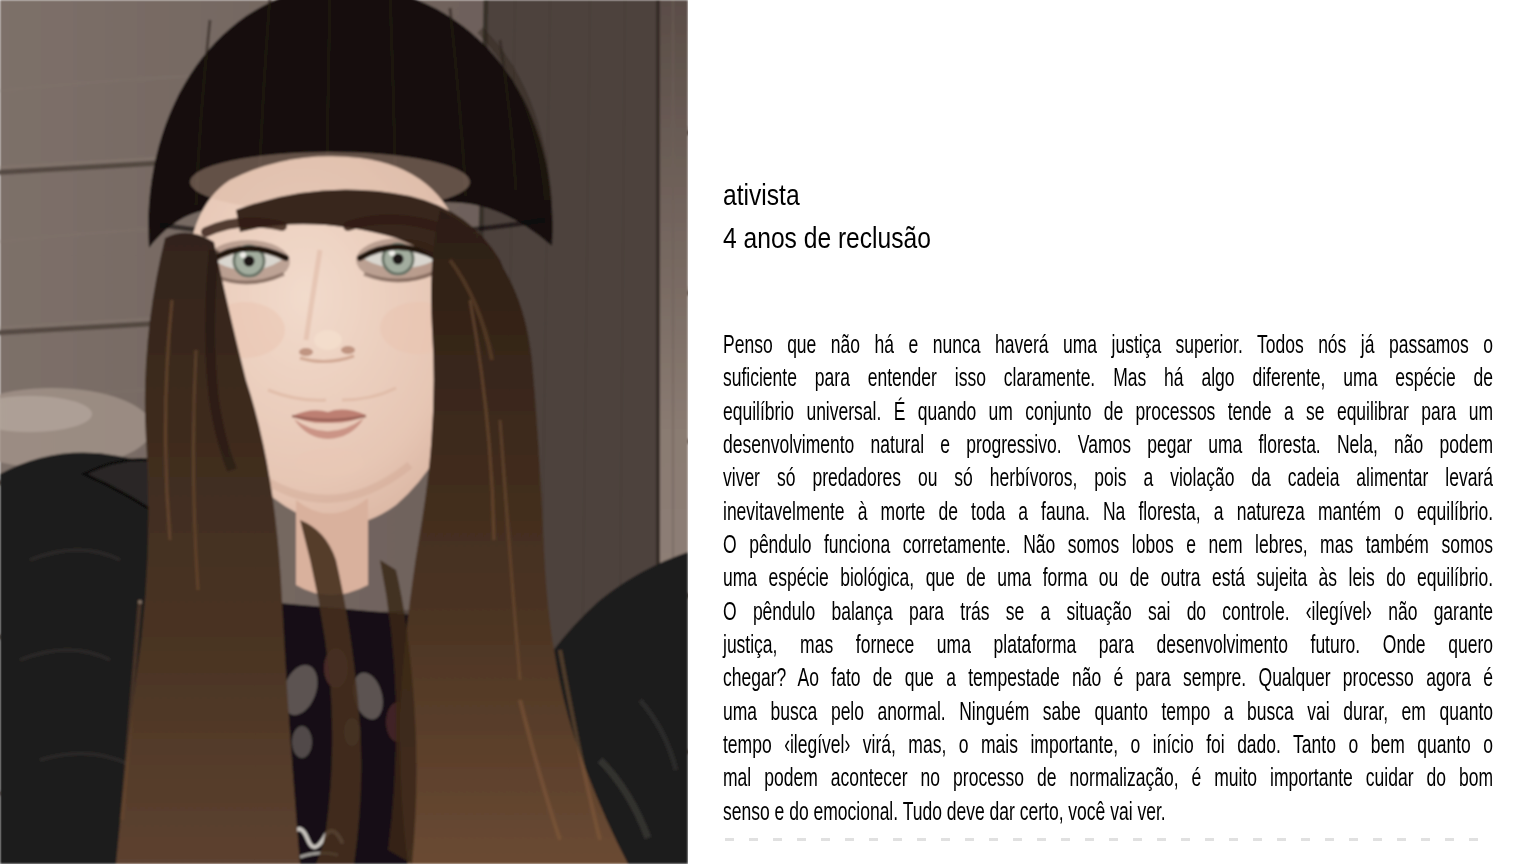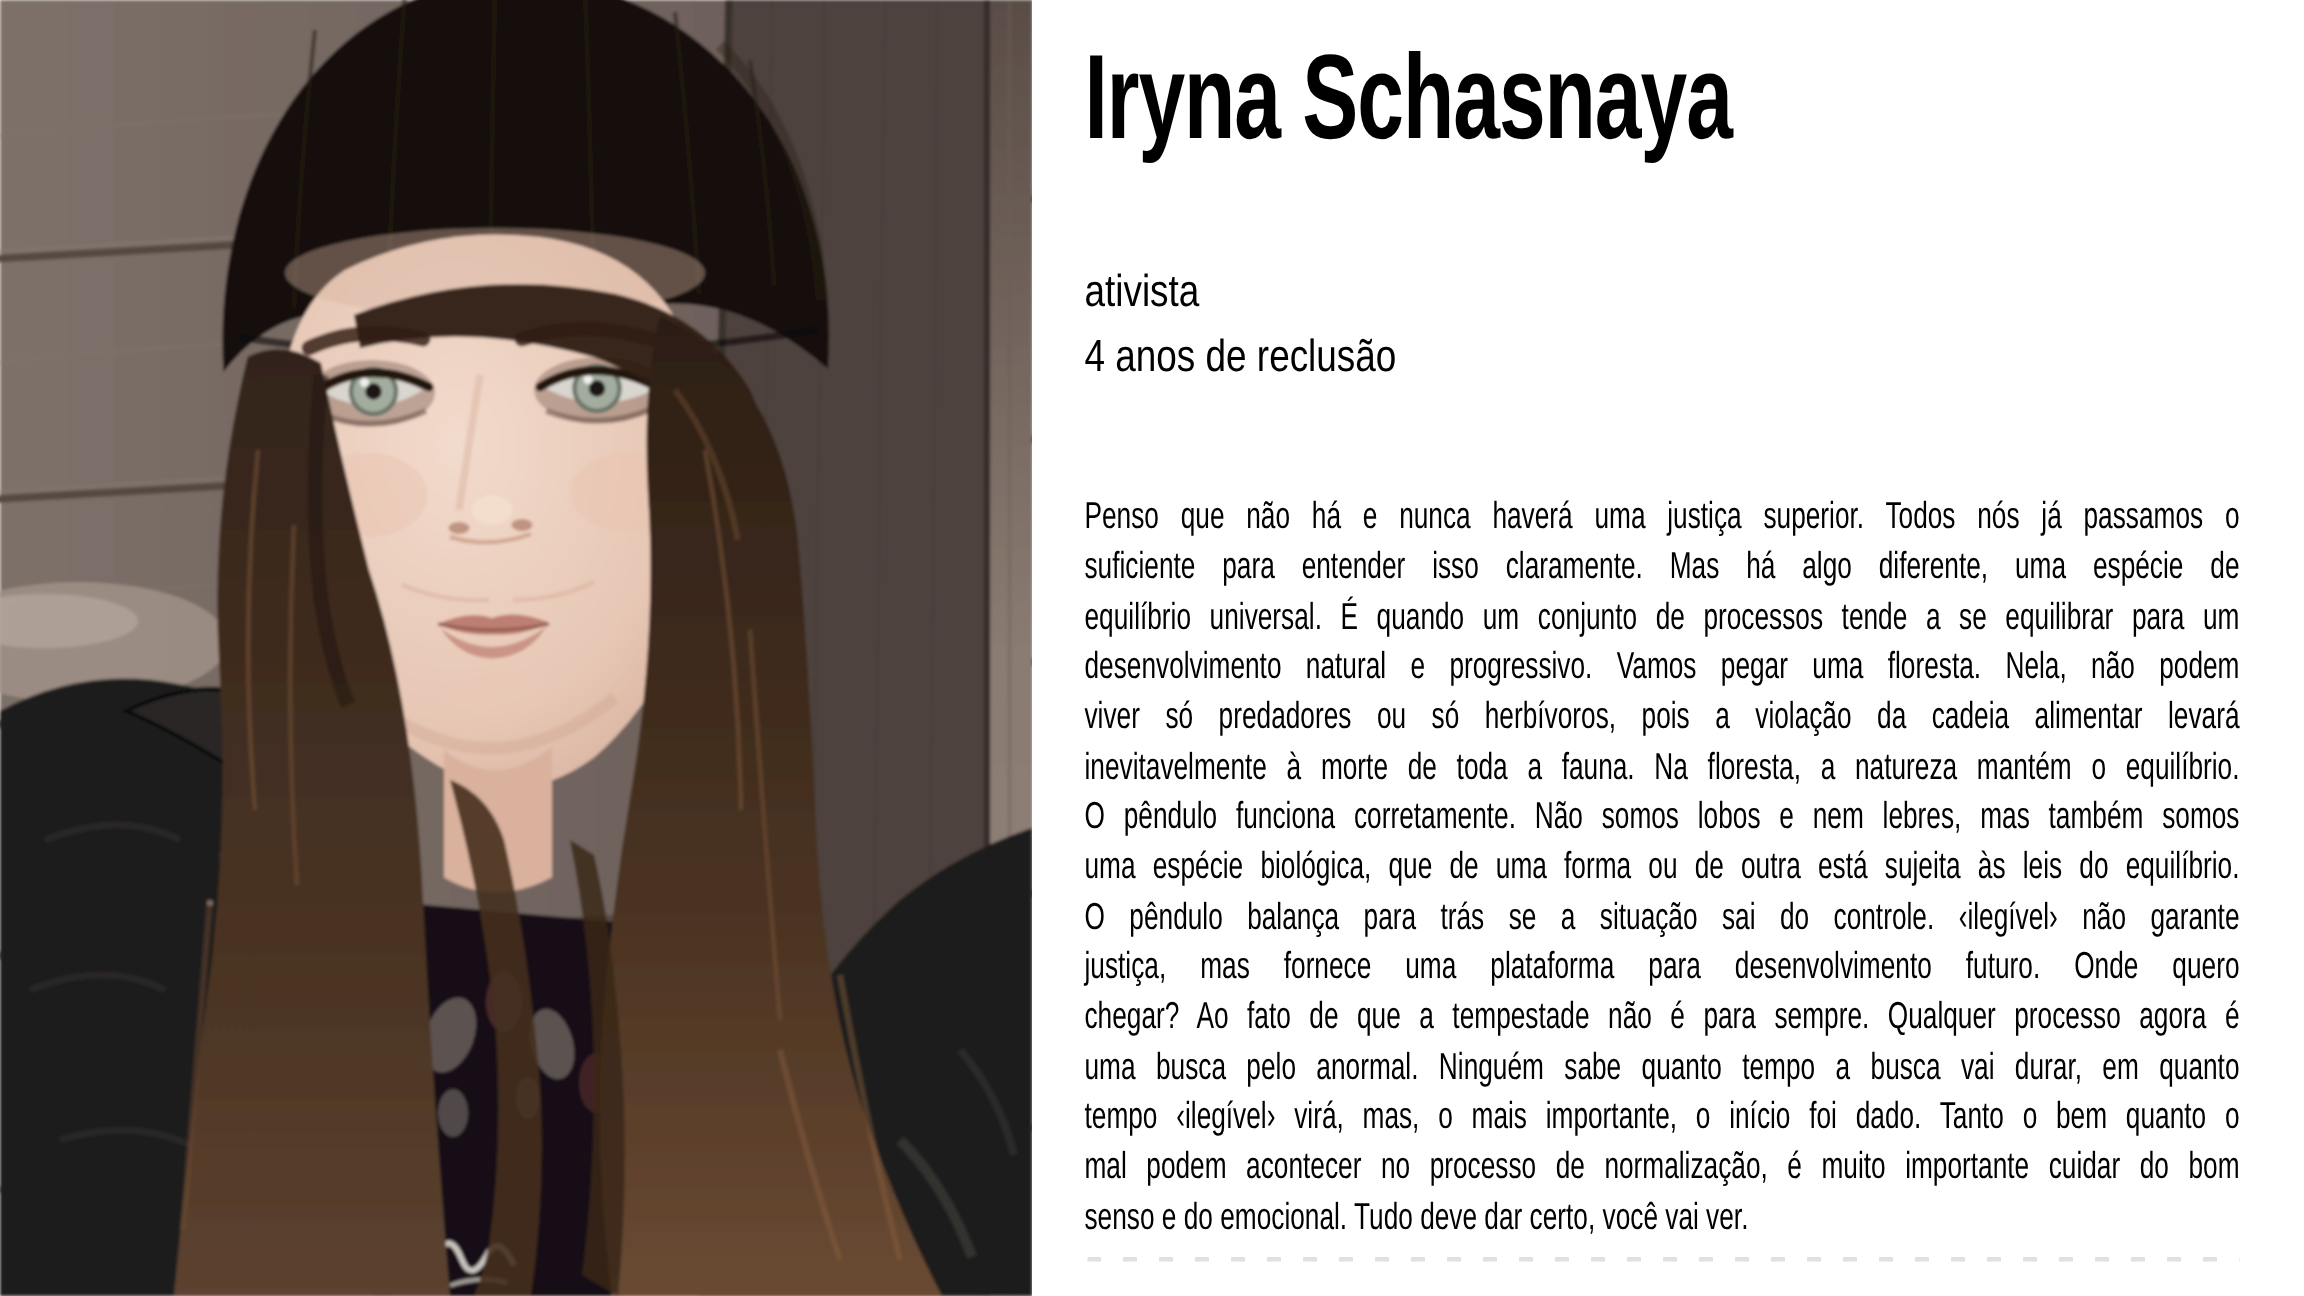--- a/index.html
+++ b/index.html
@@ -217,23 +217,20 @@
           <path d="M560,650 Q580,760 600,840" stroke="#8a5f3e" stroke-width="4" fill="none" opacity="0.45"></path>
           <path d="M450,260 Q480,300 492,360" stroke="#6b4a30" stroke-width="4" fill="none" opacity="0.5"></path>
           <path d="M520,700 Q540,780 560,840" stroke="#8a5f3e" stroke-width="4" fill="none" opacity="0.45"></path>
           <path d="M140,600 Q130,720 122,820" stroke="#6b4a30" stroke-width="4" fill="none" opacity="0.5"></path>
         </g>
       </g>
     </svg>
   </div>
 
   <div class="content">
-    <div class="name-wrap">
-      <h1 class="name">Iryna Schasnaya</h1>
-    </div>
 
     <div class="sub-wrap">
       <div class="sub-line">ativista</div>
       <div class="sub-line">4 anos de reclusão</div>
     </div>
 
     <div class="quote-wrap">
       <div class="q-line">Penso que não há e nunca haverá uma justiça superior. Todos nós já passamos o</div>
       <div class="q-line">suficiente para entender isso claramente. Mas há algo diferente, uma espécie de</div>
       <div class="q-line">equilíbrio universal. É quando um conjunto de processos tende a se equilibrar para um</div>

